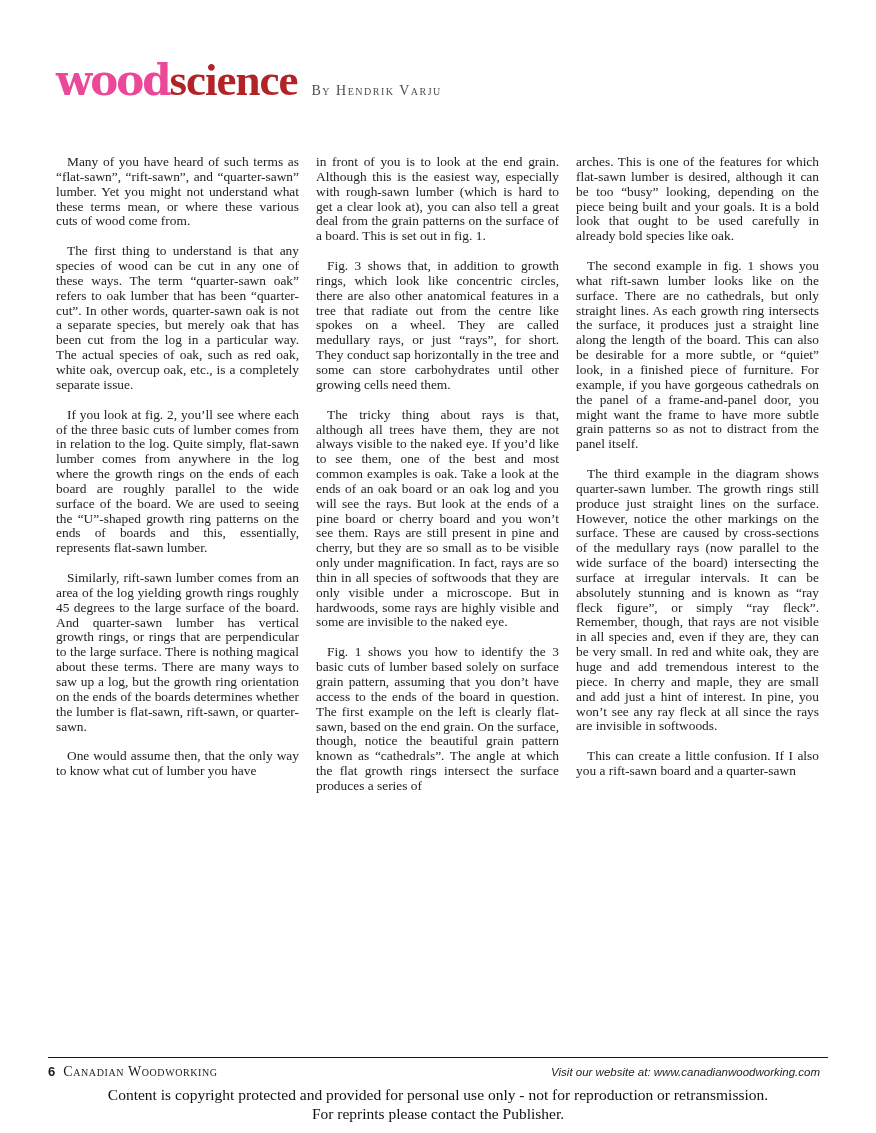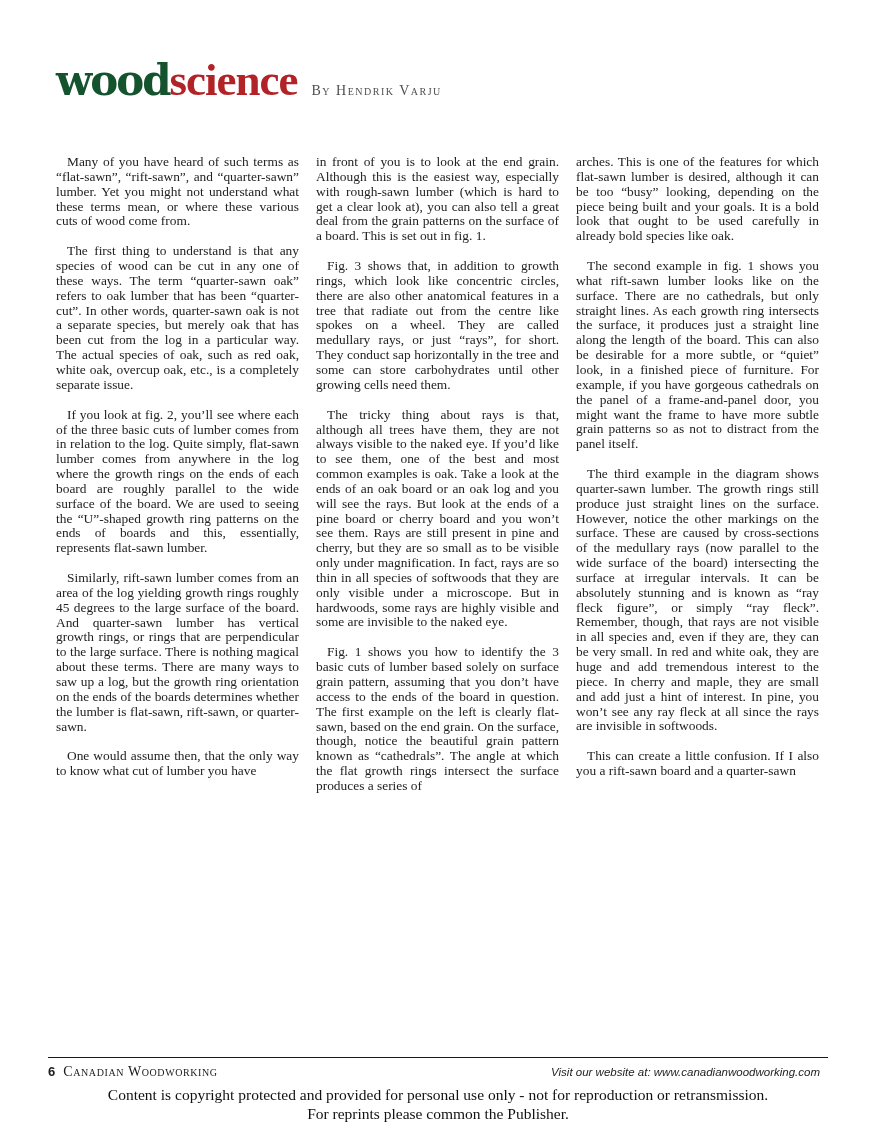--- a/index.html
+++ b/index.html
@@ -10,21 +10,21 @@
     font-family:"Liberation Serif", serif;
     color:#1f1f1f;
     box-sizing:border-box;
     padding:54px 57px 0 56px;
     overflow:hidden;
   }
   
   .masthead{display:flex;align-items:baseline;white-space:nowrap;}
   .mast-wood{
     font-family:"DejaVu Serif", serif;
-    font-weight:bold;font-size:42px;color:#14532d;letter-spacing:-2px;text-align:center;
+    font-weight:bold;font-size:42px;color:#ec4899;letter-spacing:-2px;text-align:center;
   }
   .mast-science{
     font-family:"Liberation Serif", serif;
     font-weight:bold;font-size:45px;color:#b22328;letter-spacing:-1px;
   }
   .byline{
     font-family:"Liberation Serif", serif;
     font-variant:small-caps;
     font-size:14px;letter-spacing:1.5px;color:#4f4f4f;
     margin-left:14px;
@@ -125,16 +125,16 @@
   <footer class="footer-bar">
     <div class="footer-left">
       <span class="page-num">6</span>
       <span class="mag-name">Canadian Woodworking</span>
     </div>
     <div class="website-note">Visit our website at: www.canadianwoodworking.com</div>
   </footer>
 
   <div class="copyright">
     <div>Content is copyright protected and provided for personal use only  - not for reproduction or retransmission.</div>
-    <div>For reprints please common the Publisher.</div>
+    <div>For reprints please contact the Publisher.</div>
   </div>
 
 </div>
 
 </body></html>

